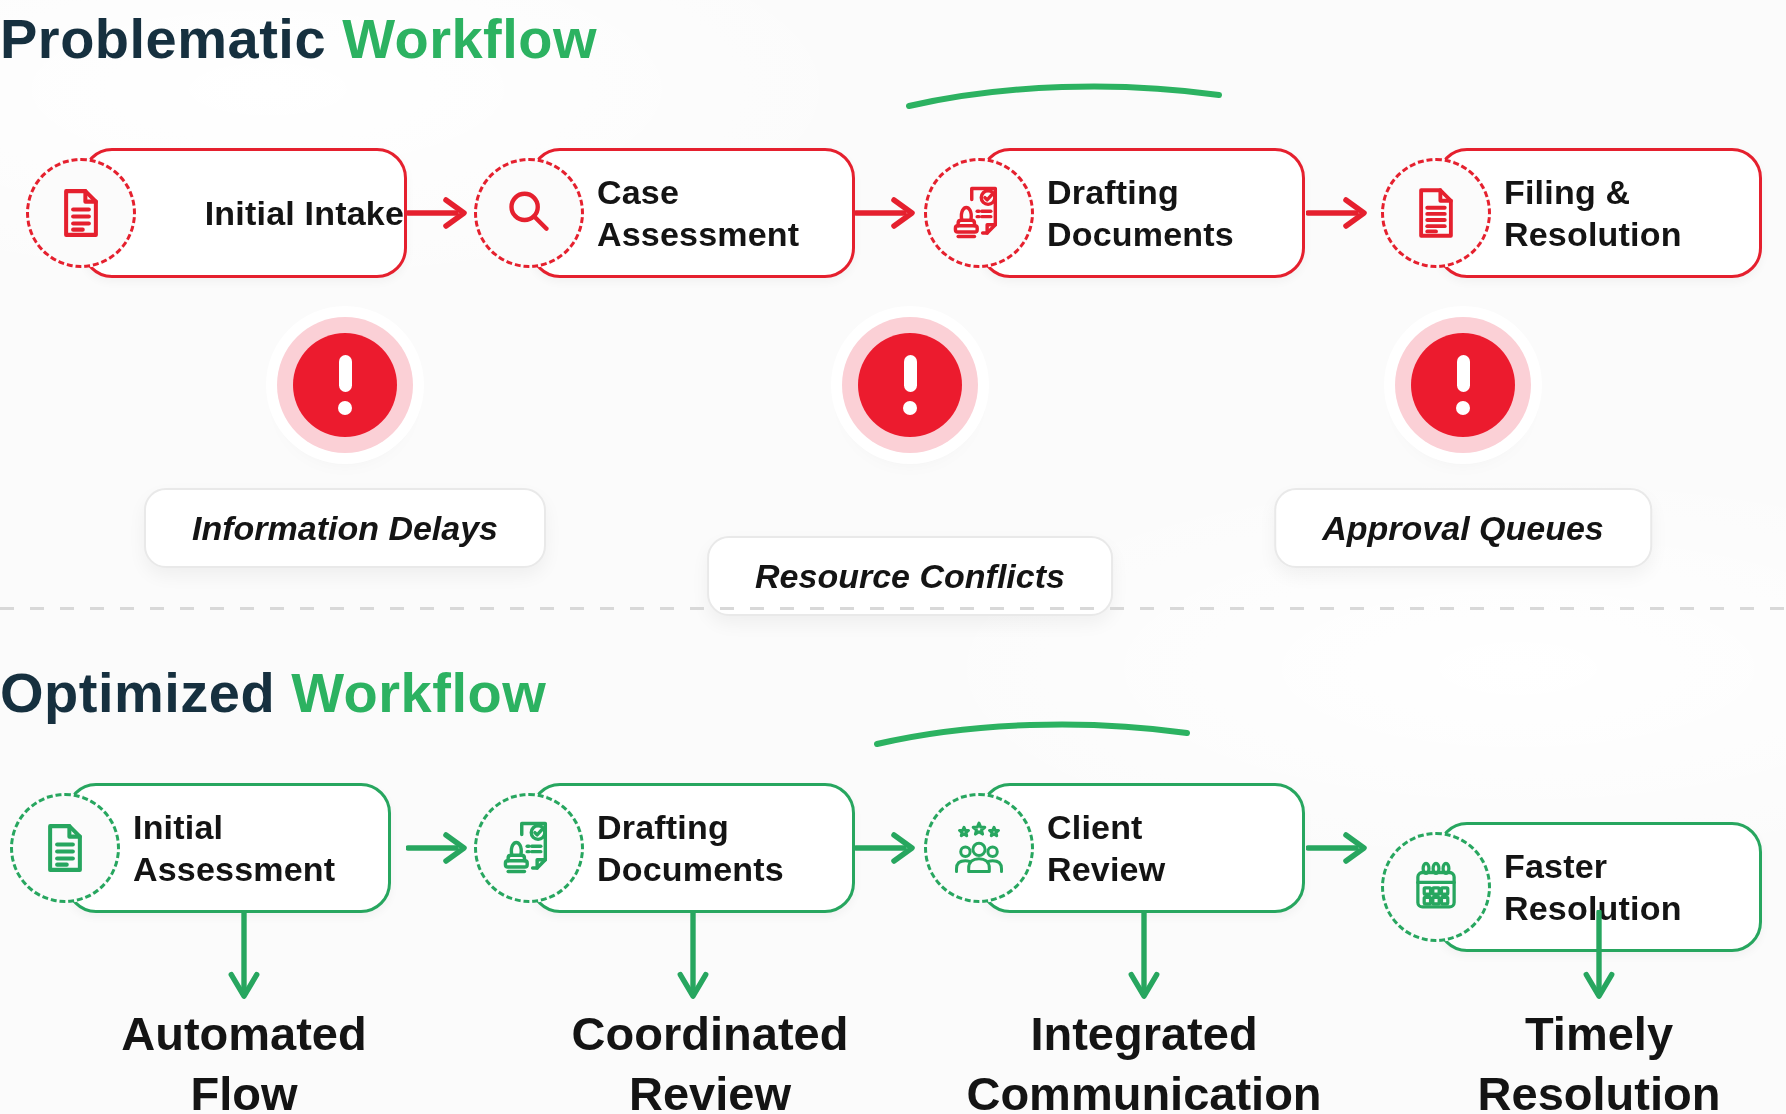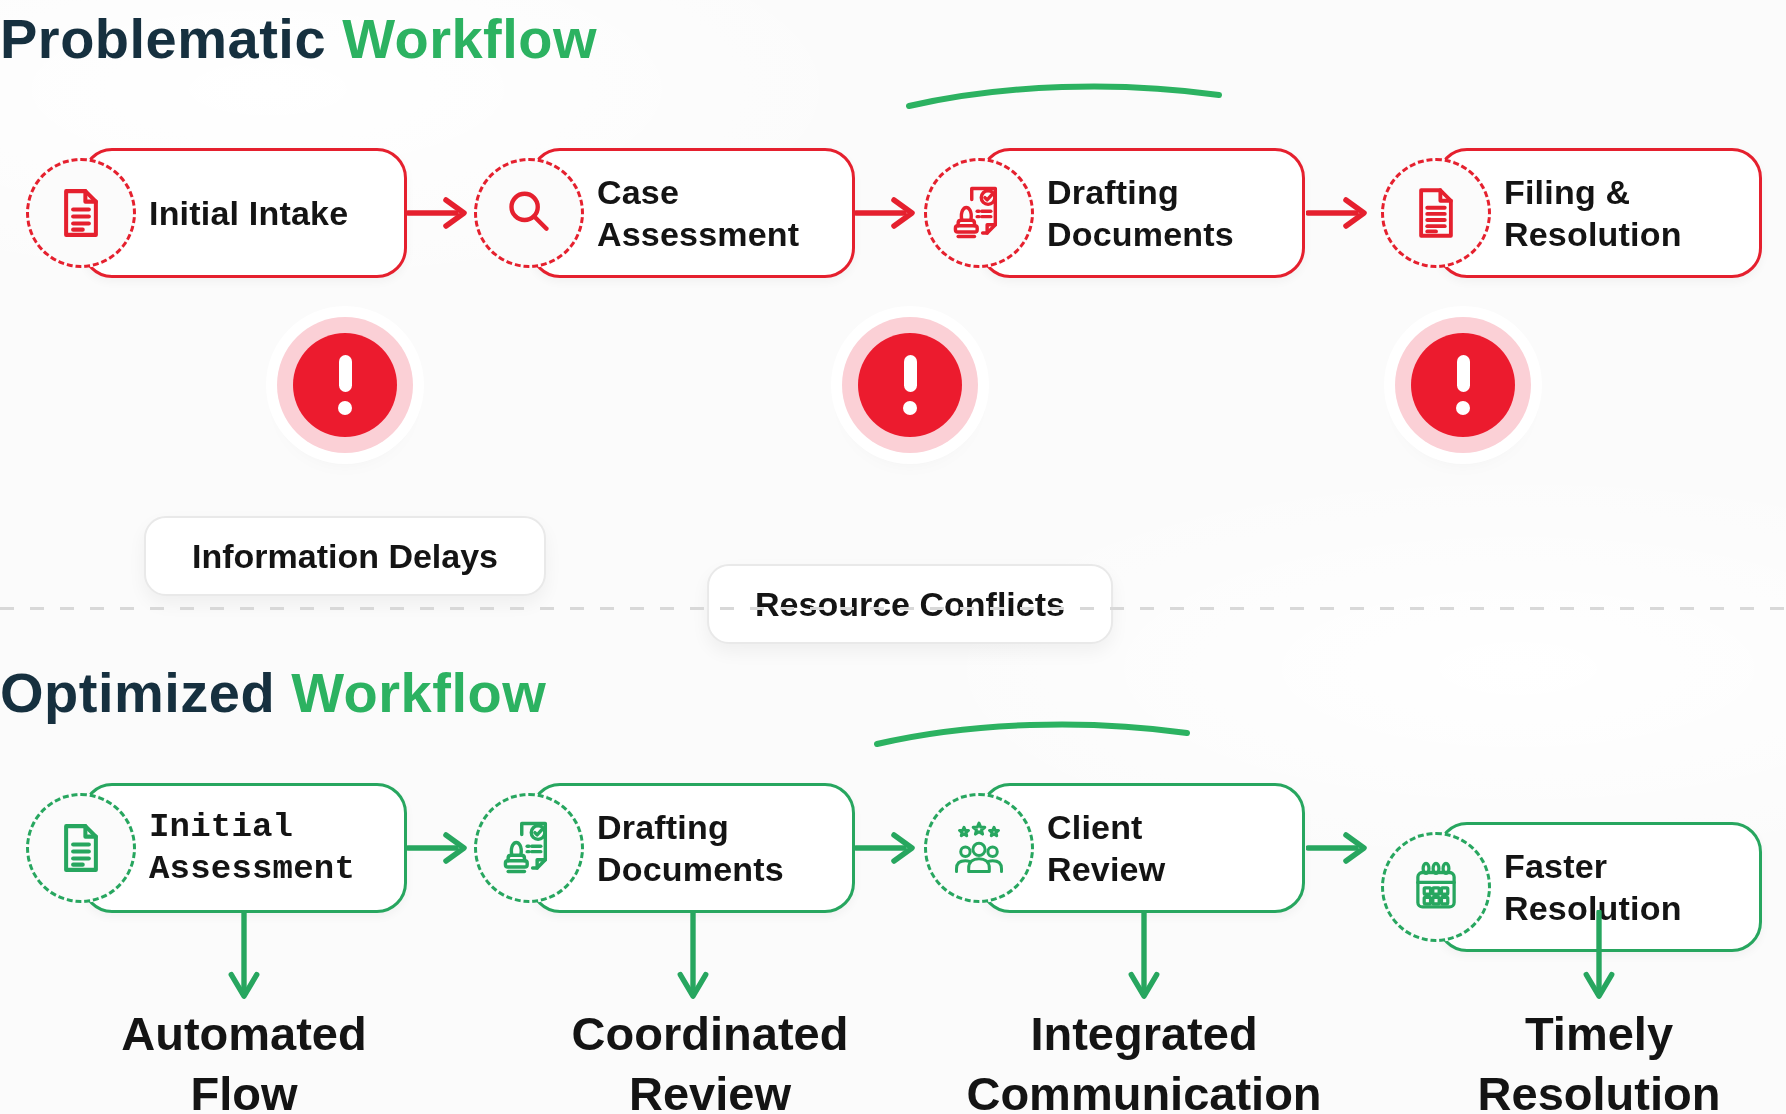--- a/index.html
+++ b/index.html
@@ -60,25 +60,25 @@
   .alert {
     position: absolute; width: 104px; height: 104px; border-radius: 50%;
     background: var(--red-fill, #ec1b2e);
     box-shadow: 0 0 0 16px var(--pink, #fbd0d6), 0 0 0 27px #ffffff, 0 14px 28px rgba(0,0,0,.13);
     display: flex; flex-direction: column; align-items: center; justify-content: center;
   }
   .exc-bar { width: 13px; height: 37px; border-radius: 7px; background: #fff; }
   .exc-dot { width: 14px; height: 14px; border-radius: 50%; background: #fff; margin-top: 9px; }
 
   .pill {
-    position: absolute; transform: translateX(-50%); top: 516px; height: 80px;
+    position: absolute; transform: translateX(-50%); top: 488px; height: 80px;
     display: flex; align-items: center; padding: 0 46px; box-sizing: border-box;
     background: #ffffff; border: 2px solid var(--pill-border, #e9e9e9); border-radius: 22px;
     box-shadow: 0 8px 18px rgba(0,0,0,.05);
-    font-size: 34px; font-weight: 600; color: var(--text, #141414); white-space: nowrap;
+    font-size: 34px; font-weight: 600; color: var(--text, #141414); white-space: nowrap; font-style: italic;
   }
 
   
   .divider {
     position: absolute; left: 0; right: 0; top: 607px; height: 3px;
     background: repeating-linear-gradient(90deg,
       var(--divider, #d8d8d8) 0 14px, transparent 14px 30px);
   }
 
   
@@ -91,21 +91,21 @@
 </head>
 <body>
 
 <div class="canvas">
 
   <h1 class="section-title" style="top:4px;"><span class="t-primary">Problematic</span> <span class="t-accent">Workflow</span></h1>
   <svg class="swoosh" style="left:904px; top:80px;" width="320" height="30" viewBox="0 0 320 30">
     <path d="M5 26 C 100 4, 215 1, 315 15"></path>
   </svg>
 
-  <div class="node red" style="left:82px; top:148px;">
+  <div class="node red" style="left:82px; top:148px;justify-content:flex-end;">
     <div class="node-circle">
       <svg width="56" height="56" viewBox="0 0 64 64" stroke-width="4.6">
         <path d="M15 7 h22 l12 12 v38 h-34 z"></path>
           <path d="M37 7 v12 h12"></path>
         <line x1="23" y1="28" x2="41" y2="28"></line>
           <line x1="23" y1="36" x2="41" y2="36"></line>
         <line x1="23" y1="44" x2="41" y2="44"></line>
           <line x1="23" y1="51" x2="34" y2="51"></line>
       </svg>
     </div>
@@ -192,29 +192,30 @@
     <div class="exc-bar"></div>
       <div class="exc-dot"></div>
   </div>
   <div class="alert" style="left:1411px; top:333px;">
     <div class="exc-bar"></div>
       <div class="exc-dot"></div>
   </div>
 
   <div class="pill" style="left:345px;">Information Delays</div>
   <div class="pill" style="left:910px;margin-top:48px;">Resource Conflicts</div>
+  <div class="pill" style="left:1463px;">Approval Queues</div>
 
   <div class="divider"></div>
 
   <h1 class="section-title" style="top:658px;"><span class="t-primary">Optimized</span> <span class="t-accent">Workflow</span></h1>
   <svg class="swoosh" style="left:872px; top:718px;" width="320" height="30" viewBox="0 0 320 30">
     <path d="M5 26 C 100 4, 215 1, 315 15"></path>
   </svg>
 
-  <div class="node green" style="left:82px; top:783px;font-family:Liberation Mono, monospace;">
+  <div class="node green" style="left:66px; top:783px;">
     <div class="node-circle">
       <svg width="56" height="56" viewBox="0 0 64 64" stroke-width="4.6">
         <path d="M15 7 h22 l12 12 v38 h-34 z"></path>
           <path d="M37 7 v12 h12"></path>
         <line x1="23" y1="28" x2="41" y2="28"></line>
           <line x1="23" y1="36" x2="41" y2="36"></line>
         <line x1="23" y1="44" x2="41" y2="44"></line>
           <line x1="23" y1="51" x2="34" y2="51"></line>
       </svg>
     </div>

